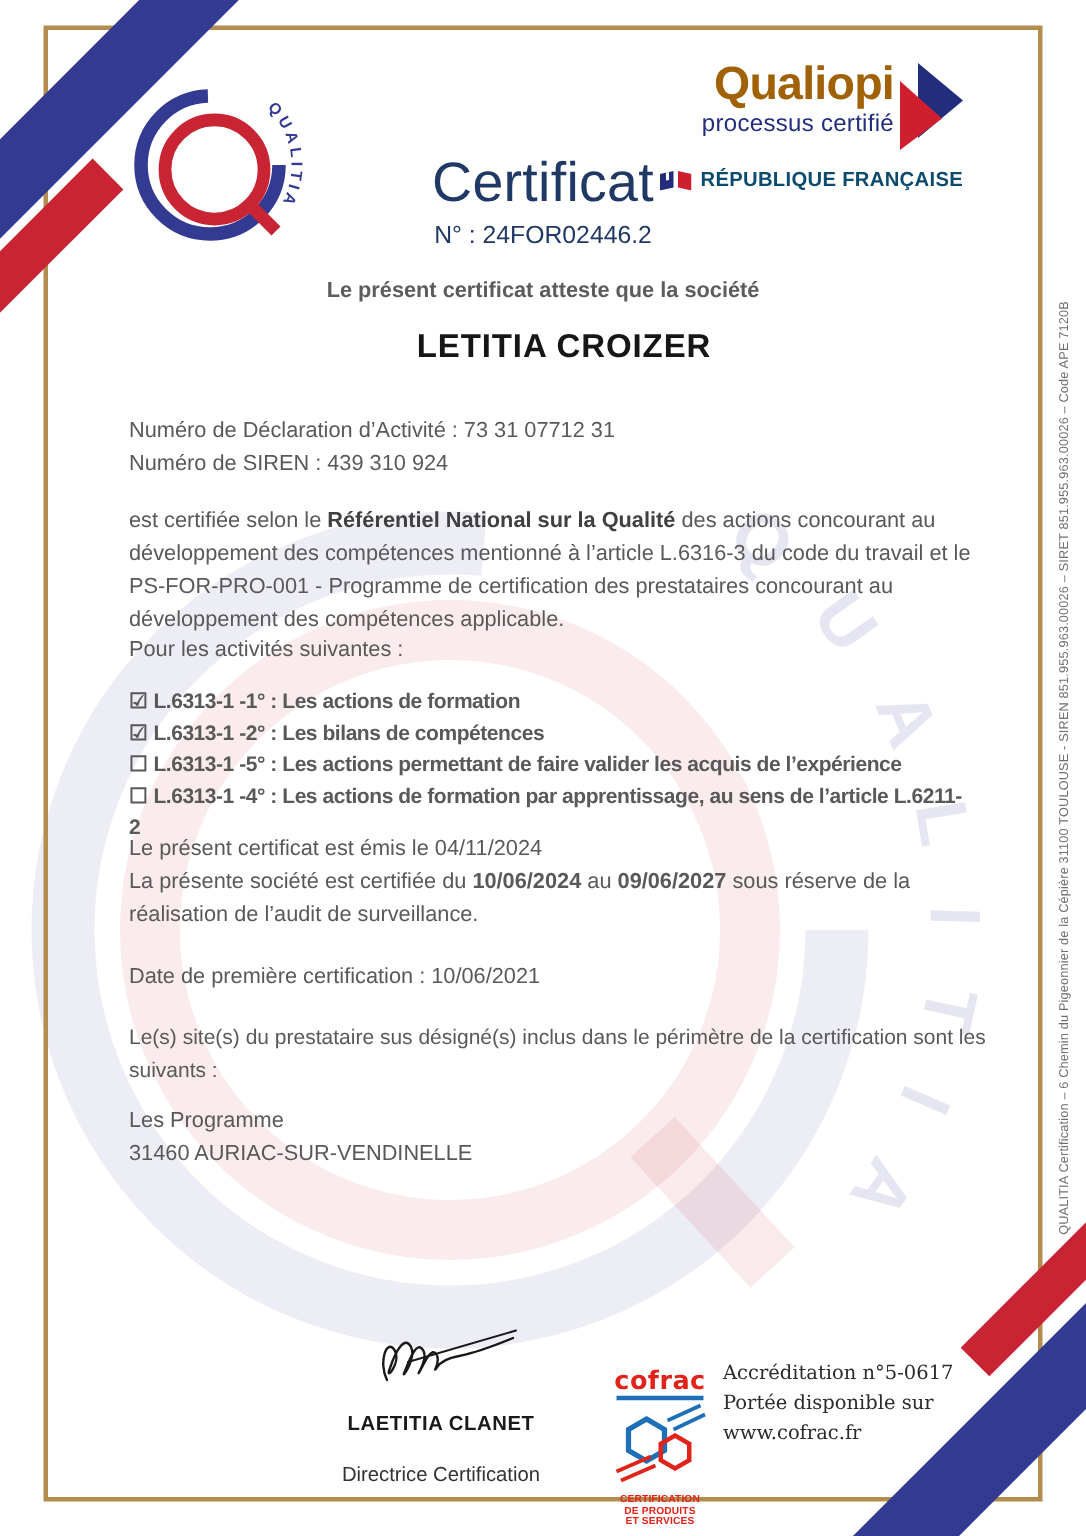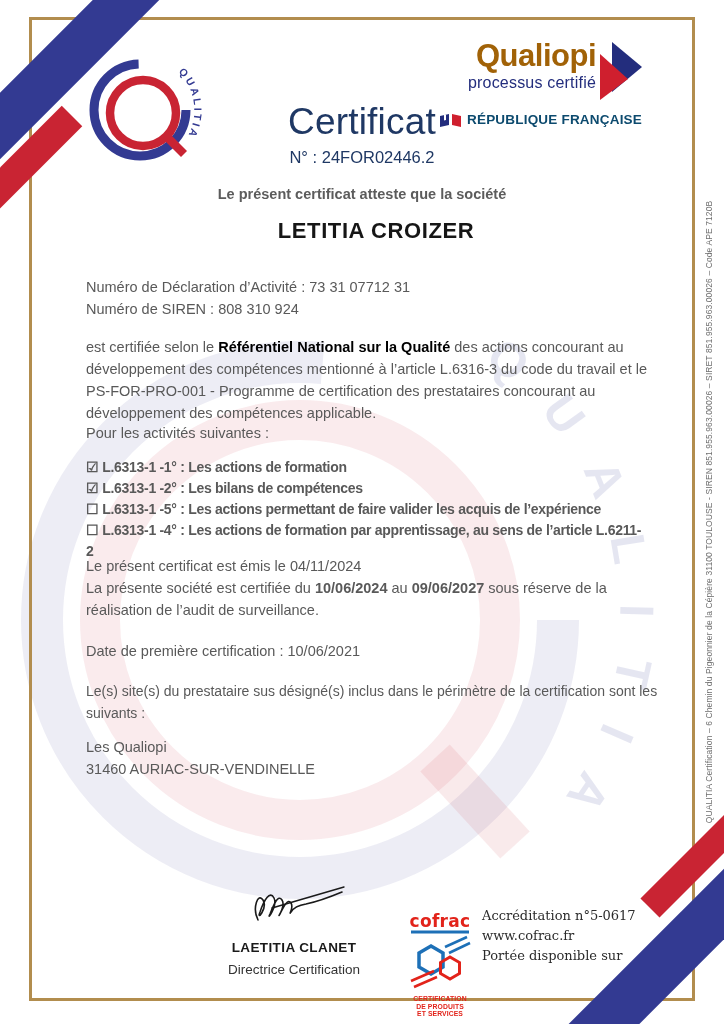--- a/index.html
+++ b/index.html
@@ -24,33 +24,33 @@
   .title{position:absolute;left:0;right:0;top:101px;text-align:center;
          font-size:37px;color:#1f3864;letter-spacing:0.2px;}
   .cert-number{position:absolute;left:0;right:0;top:148px;text-align:center;
          font-size:16.5px;color:#1f3864;font-weight:500;}
   .attest{position:absolute;left:0;right:0;top:186px;text-align:center;font-size:14.5px;color:#5c5c5c;font-weight:bold;}
   .company{position:absolute;left:0;right:16px;top:218px;text-align:center;
          font-size:22px;font-weight:600;color:#161616;letter-spacing:0.6px;margin-left:44px;}
 
   .ids{position:absolute;left:86px;top:276px;font-size:14.5px;line-height:22px;}
   .cert-para{position:absolute;left:86px;top:336px;width:566px;font-size:14.5px;line-height:22px;}
-  .cert-para b{color:#000000;}
+  .cert-para b{color:#404040;}
   .act-intro{position:absolute;left:86px;top:425px;font-size:14.5px;}
   .activities{position:absolute;left:86px;top:457px;width:562px;
          font-size:14px;font-weight:bold;line-height:21px;letter-spacing:-0.3px;}
   .activity .box{margin-right:4px;}
   .dates{position:absolute;left:86px;top:555px;width:566px;font-size:14.5px;line-height:22px;}
   .first-cert{position:absolute;left:86px;top:643px;font-size:14.5px;}
   .sites-intro{position:absolute;left:86px;top:680px;width:580px;font-size:14px;line-height:22px;}
   .sites{position:absolute;left:86px;top:736px;font-size:14.5px;line-height:22px;}
 
   .sig-block{position:absolute;left:204px;top:880px;width:180px;text-align:center;}
   .sig-name{font-size:13.5px;font-weight:bold;color:#1a1a1a;letter-spacing:0.4px;margin-top:8px;}
-  .sig-role{font-size:13.5px;color:#333;margin-top:7px;}
+  .sig-role{font-size:13.5px;color:#333;margin-top:19px;}
 
   .cofrac{position:absolute;left:407px;top:886px;width:66px;text-align:center;margin-top:27px;}
   .cofrac-word{font-size:17px;font-weight:bold;color:#e2231a;letter-spacing:0.3px;line-height:16px;
                font-family:"DejaVu Sans",sans-serif;}
   .cofrac-caption{font-size:6.8px;font-weight:bold;color:#e2231a;line-height:7.6px;letter-spacing:0.1px;}
 
   .accreditation{position:absolute;left:482px;top:906px;font-size:13px;line-height:20px;color:#2b2b2b;
                font-family:"DejaVu Serif",serif;}
 
   .side-text-wrap{position:absolute;left:694px;top:0;width:30px;height:1024px;
@@ -118,21 +118,21 @@
     </div>
 
     <div class="title">Certificat</div>
     <div class="cert-number">N° : 24FOR02446.2</div>
 
     <div class="attest">Le présent certificat atteste que la société</div>
     <div class="company">LETITIA CROIZER</div>
 
     <div class="ids">
       <div>Numéro de Déclaration d’Activité : 73 31 07712 31</div>
-      <div>Numéro de SIREN : 808 310 924</div>
+      <div>Numéro de SIREN : 439 310 924</div>
     </div>
 
     <div class="cert-para"><span>est certifiée selon le </span><b>Référentiel National sur la Qualité</b><span> des actions concourant au développement des compétences mentionné à l’article L.6316-3 du code du travail et le PS-FOR-PRO-001 - Programme de certification des prestataires concourant au développement des compétences applicable.</span></div>
 
     <div class="act-intro">Pour les activités suivantes :</div>
 
     <div class="activities">
       <div class="activity"><span class="box">☑</span><span>L.6313-1 -1° : Les actions de formation</span></div>
       <div class="activity"><span class="box">☑</span><span>L.6313-1 -2° : Les bilans de compétences</span></div>
       <div class="activity"><span class="box">☐</span><span>L.6313-1 -5° : Les actions permettant de faire valider les acquis de l’expérience</span></div>
@@ -141,21 +141,21 @@
 
     <div class="dates">
       <div>Le présent certificat est émis le 04/11/2024</div>
       <div><span>La présente société est certifiée du </span><b>10/06/2024</b><span> au </span><b>09/06/2027</b><span> sous réserve de la réalisation de l’audit de surveillance.</span></div>
     </div>
 
     <div class="first-cert">Date de première certification :  10/06/2021</div>
 
     <div class="sites-intro">Le(s) site(s) du prestataire sus désigné(s) inclus dans le périmètre de la certification sont les suivants :</div>
     <div class="sites">
-      <div>Les Qualiopi</div>
+      <div>Les Programme</div>
       <div>31460 AURIAC-SUR-VENDINELLE</div>
     </div>
 
     <div class="sig-block">
       <svg width="104" height="48" viewBox="0 0 104 48">
         <path d="M16,40 C10,28 16,12 21,20 C26,28 14,42 18,32 C22,20 28,10 32,18 C36,26 24,42 28,34 C32,24 36,14 40,20 C44,26 34,40 38,34 C42,26 46,18 49,23 C52,28 46,36 49,32 C52,27 58,25 64,24 C74,22 88,17 100,12" fill="none" stroke="#1a1a1a" stroke-width="1.6" stroke-linecap="round"></path>
         <path d="M30,28 L102,7" fill="none" stroke="#1a1a1a" stroke-width="1.4" stroke-linecap="round"></path>
       </svg>
       <div class="sig-name">LAETITIA CLANET</div>
       <div class="sig-role">Directrice Certification</div>
@@ -174,22 +174,22 @@
       </svg>
       <div class="cofrac-caption">
         <div>CERTIFICATION</div>
         <div>DE PRODUITS</div>
         <div>ET SERVICES</div>
       </div>
     </div>
 
     <div class="accreditation">
       <div>Accréditation n°5-0617</div>
+      <div>Portée disponible sur</div>
       <div>www.cofrac.fr</div>
-      <div>Portée disponible sur</div>
     </div>
   </div>
 
   <div class="side-text-wrap">
     <div class="side-text">QUALITIA Certification – 6 Chemin du Pigeonnier de la Cépière 31100 TOULOUSE - SIREN 851.955.963.00026 – SIRET 851.955.963.00026 – Code APE 7120B</div>
   </div>
 
 </div>
 
 </body></html>

